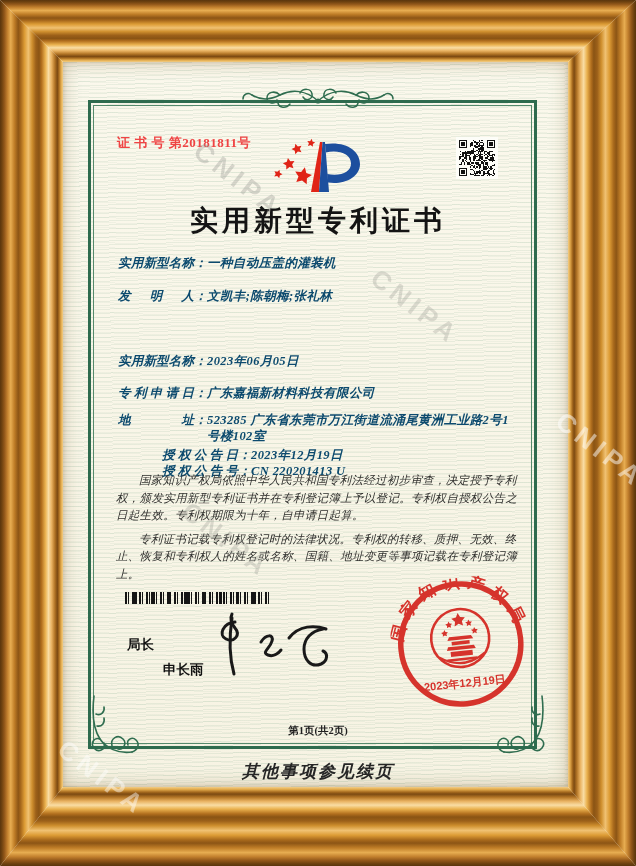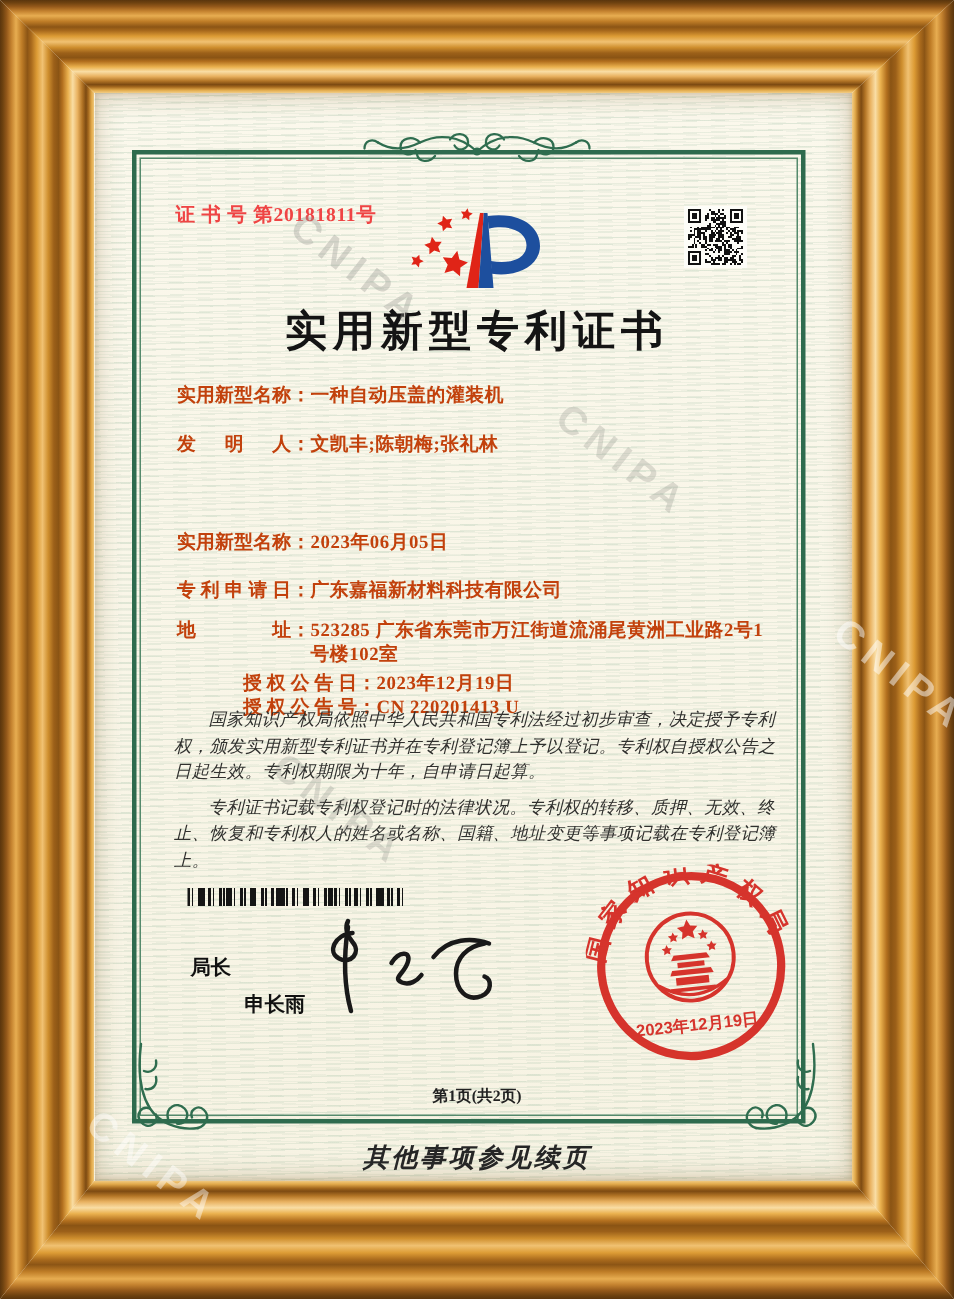--- a/index.html
+++ b/index.html
@@ -29,21 +29,21 @@
   
   .green-border{position:absolute;left:88px;top:100px;width:449px;height:649px;z-index:1;
                 box-sizing:border-box;border:3px solid #2e6b4e;}
   .green-border::after{content:"";position:absolute;inset:2px;border:1px solid #558a6c;}
   
   .abs{position:absolute;z-index:1;}
   .cert-no{left:117px;top:134px;font:700 13px "Liberation Serif","DejaVu Serif",serif;
            color:#ef4444;letter-spacing:.5px;}
   .title{left:0;right:0;top:202px;text-align:center;font-weight:700;font-size:28px;
          letter-spacing:4px;color:#141414;}
-  .row{left:118px;width:400px;font-weight:700;font-size:12.5px;color:#c2410c;line-height:16px;}
+  .row{left:118px;width:400px;font-weight:700;font-size:12.5px;color:#0c4a6e;line-height:16px;font-style:italic;}
   .flabel{display:inline-block;width:76px;text-align:justify;text-align-last:justify;vertical-align:top;}
   .colon{display:inline-block;width:13px;text-align:center;vertical-align:top;}
   .fvalue{display:inline-block;width:308px;vertical-align:top;letter-spacing:.4px;}
   .fvalue.short{width:142px;}
   .grp{display:inline-block;vertical-align:top;margin-left:44px;}
   .paras{left:116px;top:472px;width:403px;}
   .paras p{margin:0 0 6px 0;font:400 11.5px/17.5px "Liberation Serif","DejaVu Serif",serif;
            font-style:italic;color:#30302e;text-indent:2em;letter-spacing:.3px;}
   .barcode{left:125px;top:592px;width:145px;height:12px;
      background:

